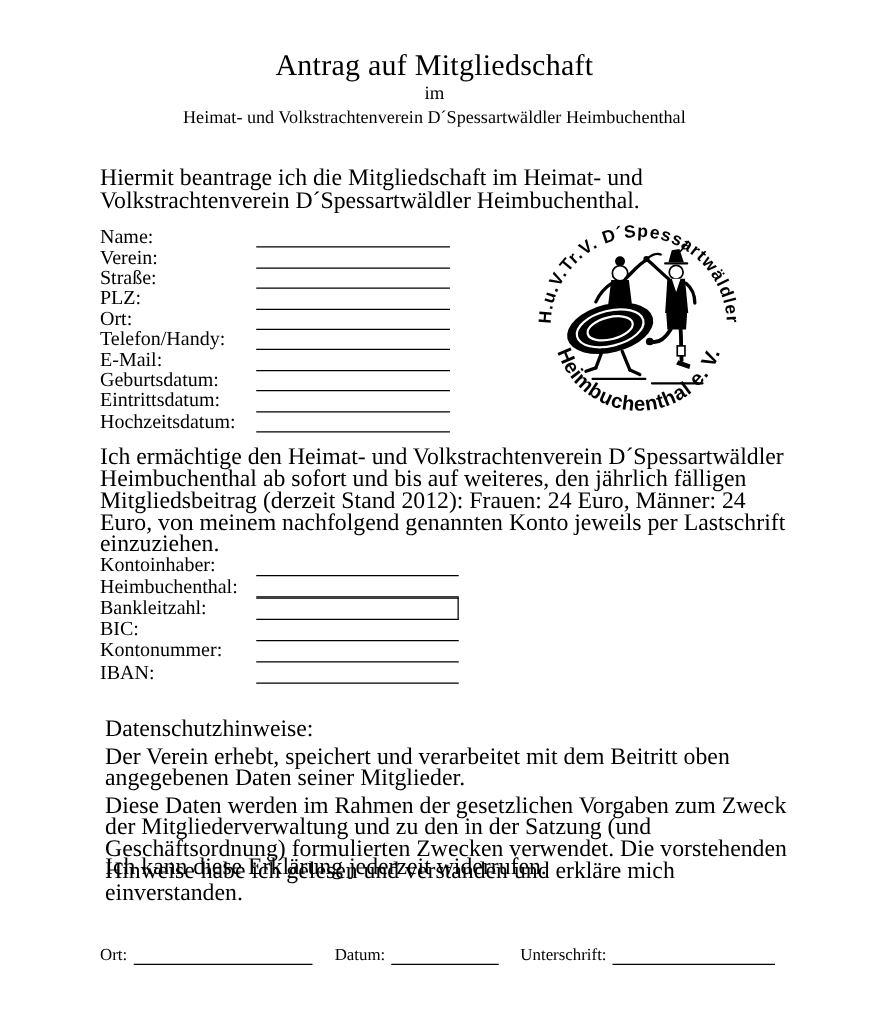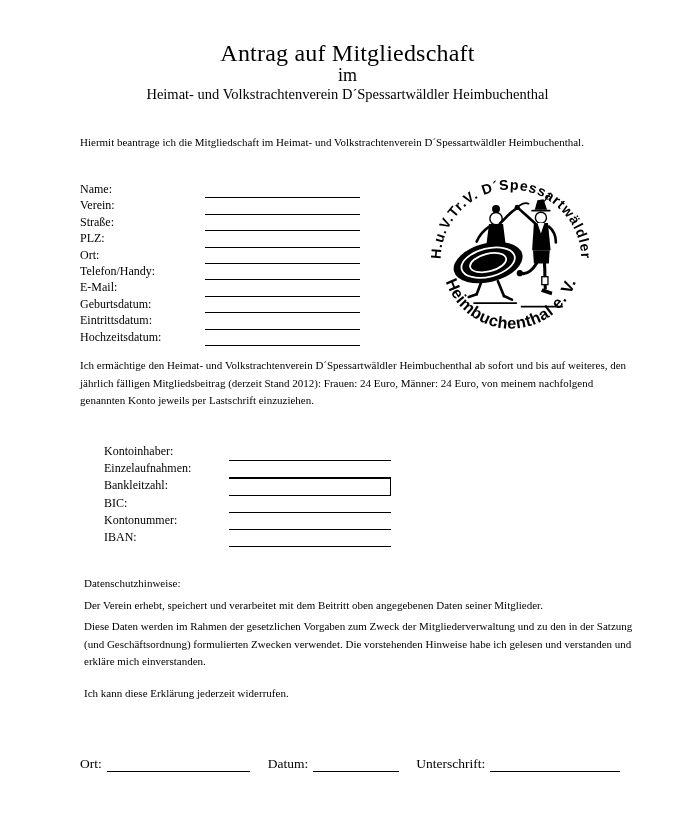--- a/index.html
+++ b/index.html
@@ -7,38 +7,38 @@
     position:relative;
     width:695px; height:822px;
     background:#ffffff;
     color:#000;
     font-family:"Liberation Serif", serif;
     overflow:hidden;
   }
   
   .title-block { position:absolute; top:40px; left:0; right:0; text-align:center; }
   .doc-title { font-size:24px; font-weight:normal; margin:0; line-height:26px; letter-spacing:0.2px; }
-  .doc-connector { font-size:18px; line-height:17px; margin-top:1px; }
+  .doc-connector { font-size:15px; line-height:17px; margin-top:1px; }
   .doc-subtitle { font-size:14.5px; line-height:18px; margin-top:1px; }
 
   
-  .para { position:absolute; font-size:11px; line-height:17.5px; }
+  .para { position:absolute; font-size:19px; line-height:17.5px; }
   .intro   { top:134px; left:80px; width:508px; }
   .auth    { top:357px; left:80px; width:556px; }
   .privacy { top:571px; left:80px; width:578px; }
   .photos  { top:681px; left:80px; width:578px; }
   .para p { margin:4px; }
 
   
   .fields { position:absolute; left:80px; }
   .personal-fields { top:182px; }
   .bank-fields     { top:444px; }
-  .frow { display:flex; font-size:12px; }
+  .frow { display:flex; font-size:16px;align-items:center; }
   .personal-fields .frow { height:16.4px; }
-  .bank-fields .frow     { height:17.2px;margin-left:24px; }
+  .bank-fields .frow     { height:17.2px; }
   .flabel { flex:0 0 125px; white-space:nowrap; }
   .fline {
     display:block; align-self:flex-end;
     height:14px; width:155px;
     border-bottom:1.3px solid #000;
     font-size:13.5px;
   }
   .bank-fields .fline { width:162px; }
   .fbox {
     display:block; align-self:flex-end;
@@ -172,21 +172,21 @@
   </svg>
 
   <div class="para auth">Ich ermächtige den Heimat- und Volkstrachtenverein D´Spessartwäldler Heimbuchenthal ab sofort und bis auf weiteres, den jährlich fälligen Mitgliedsbeitrag (derzeit Stand 2012): Frauen: 24 Euro, Männer: 24 Euro, von meinem nachfolgend genannten Konto jeweils per Lastschrift einzuziehen.</div>
 
   <div class="fields bank-fields">
     <div class="frow">
       <span class="flabel">Kontoinhaber:</span>
       <span class="fline"></span>
     </div>
     <div class="frow">
-      <span class="flabel">Einzelaufnahmen:</span>
+      <span class="flabel">Heimbuchenthal:</span>
       <span class="fline"></span>
     </div>
     <div class="frow">
       <span class="flabel">Bankleitzahl:</span>
       <span class="fbox"></span>
     </div>
     <div class="frow">
       <span class="flabel">BIC:</span>
       <span class="fline"></span>
     </div>

